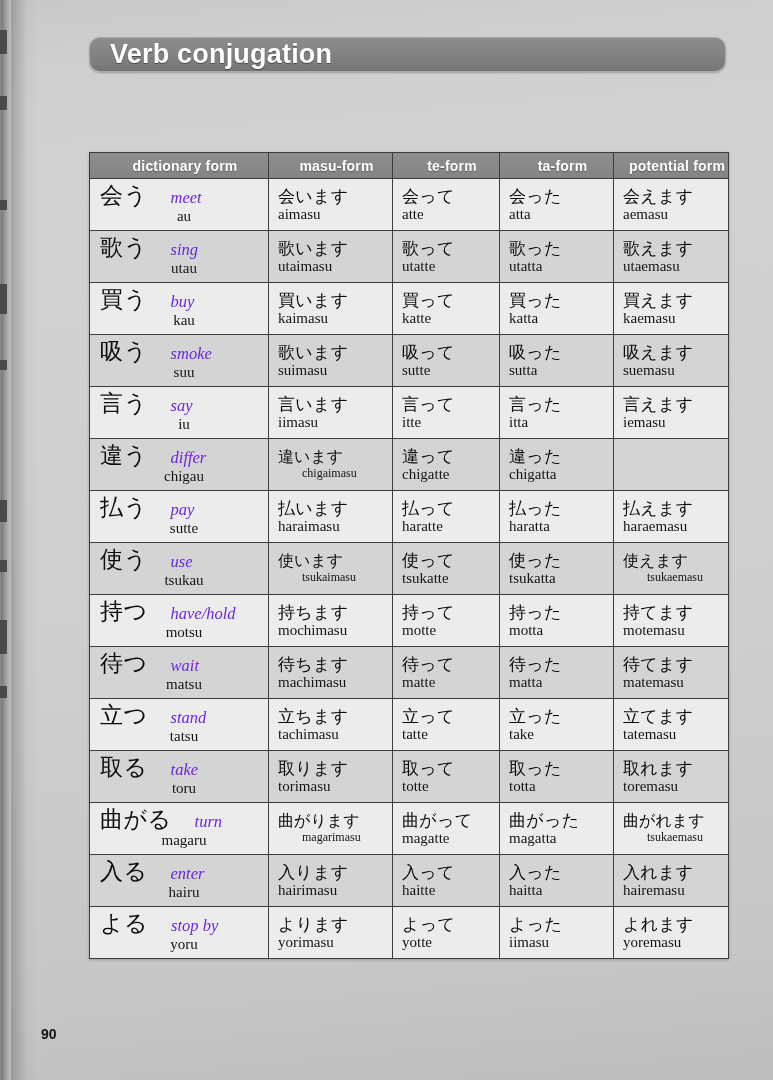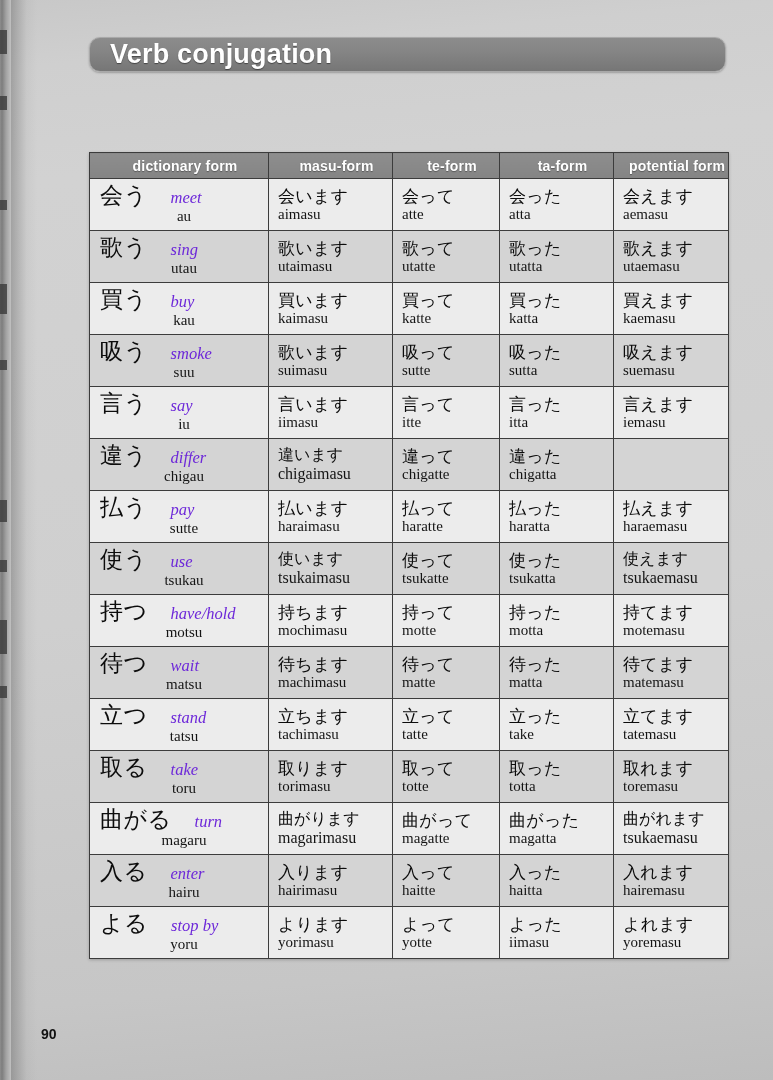--- a/index.html
+++ b/index.html
@@ -176,21 +176,21 @@
     white-space: nowrap;
   }
   .romaji-form {
     font-family: "Liberation Serif", serif;
     font-size: 15px;
     color: #141414;
     line-height: 1.12;
     white-space: nowrap;
   }
   .form-cell.compact .jp-form { font-size: 16px; letter-spacing: 0; }
-  .form-cell.compact .romaji-form { font-size: 16px; }
+  .form-cell.compact .romaji-form { font-size: 12px; margin-left: 24px; }
 
   
   .page-number {
     position: absolute;
     left: 41px;
     bottom: 38px;
     font-size: 14px;
     font-weight: bold;
     color: #111;
   }

